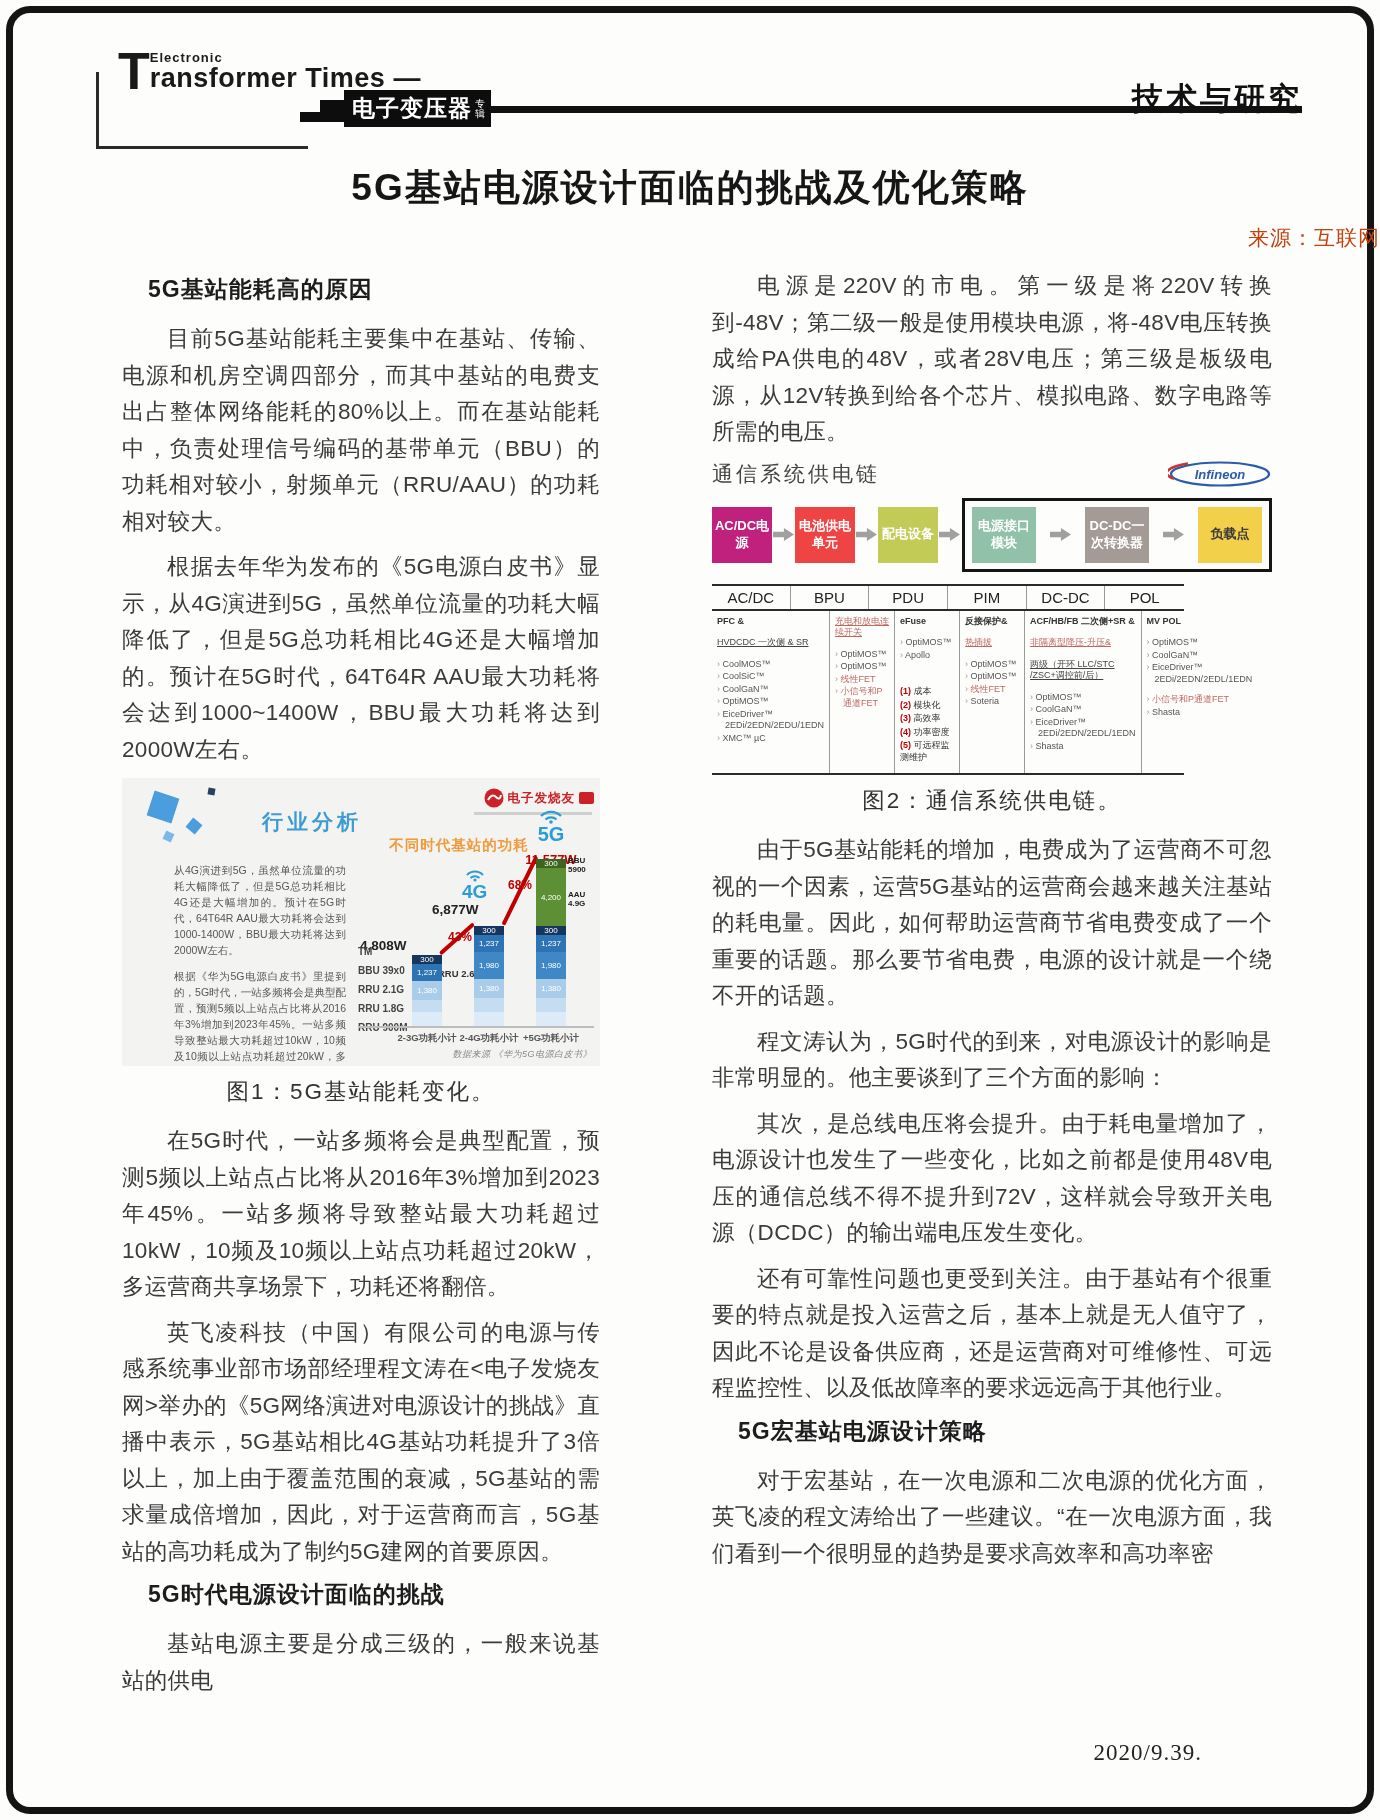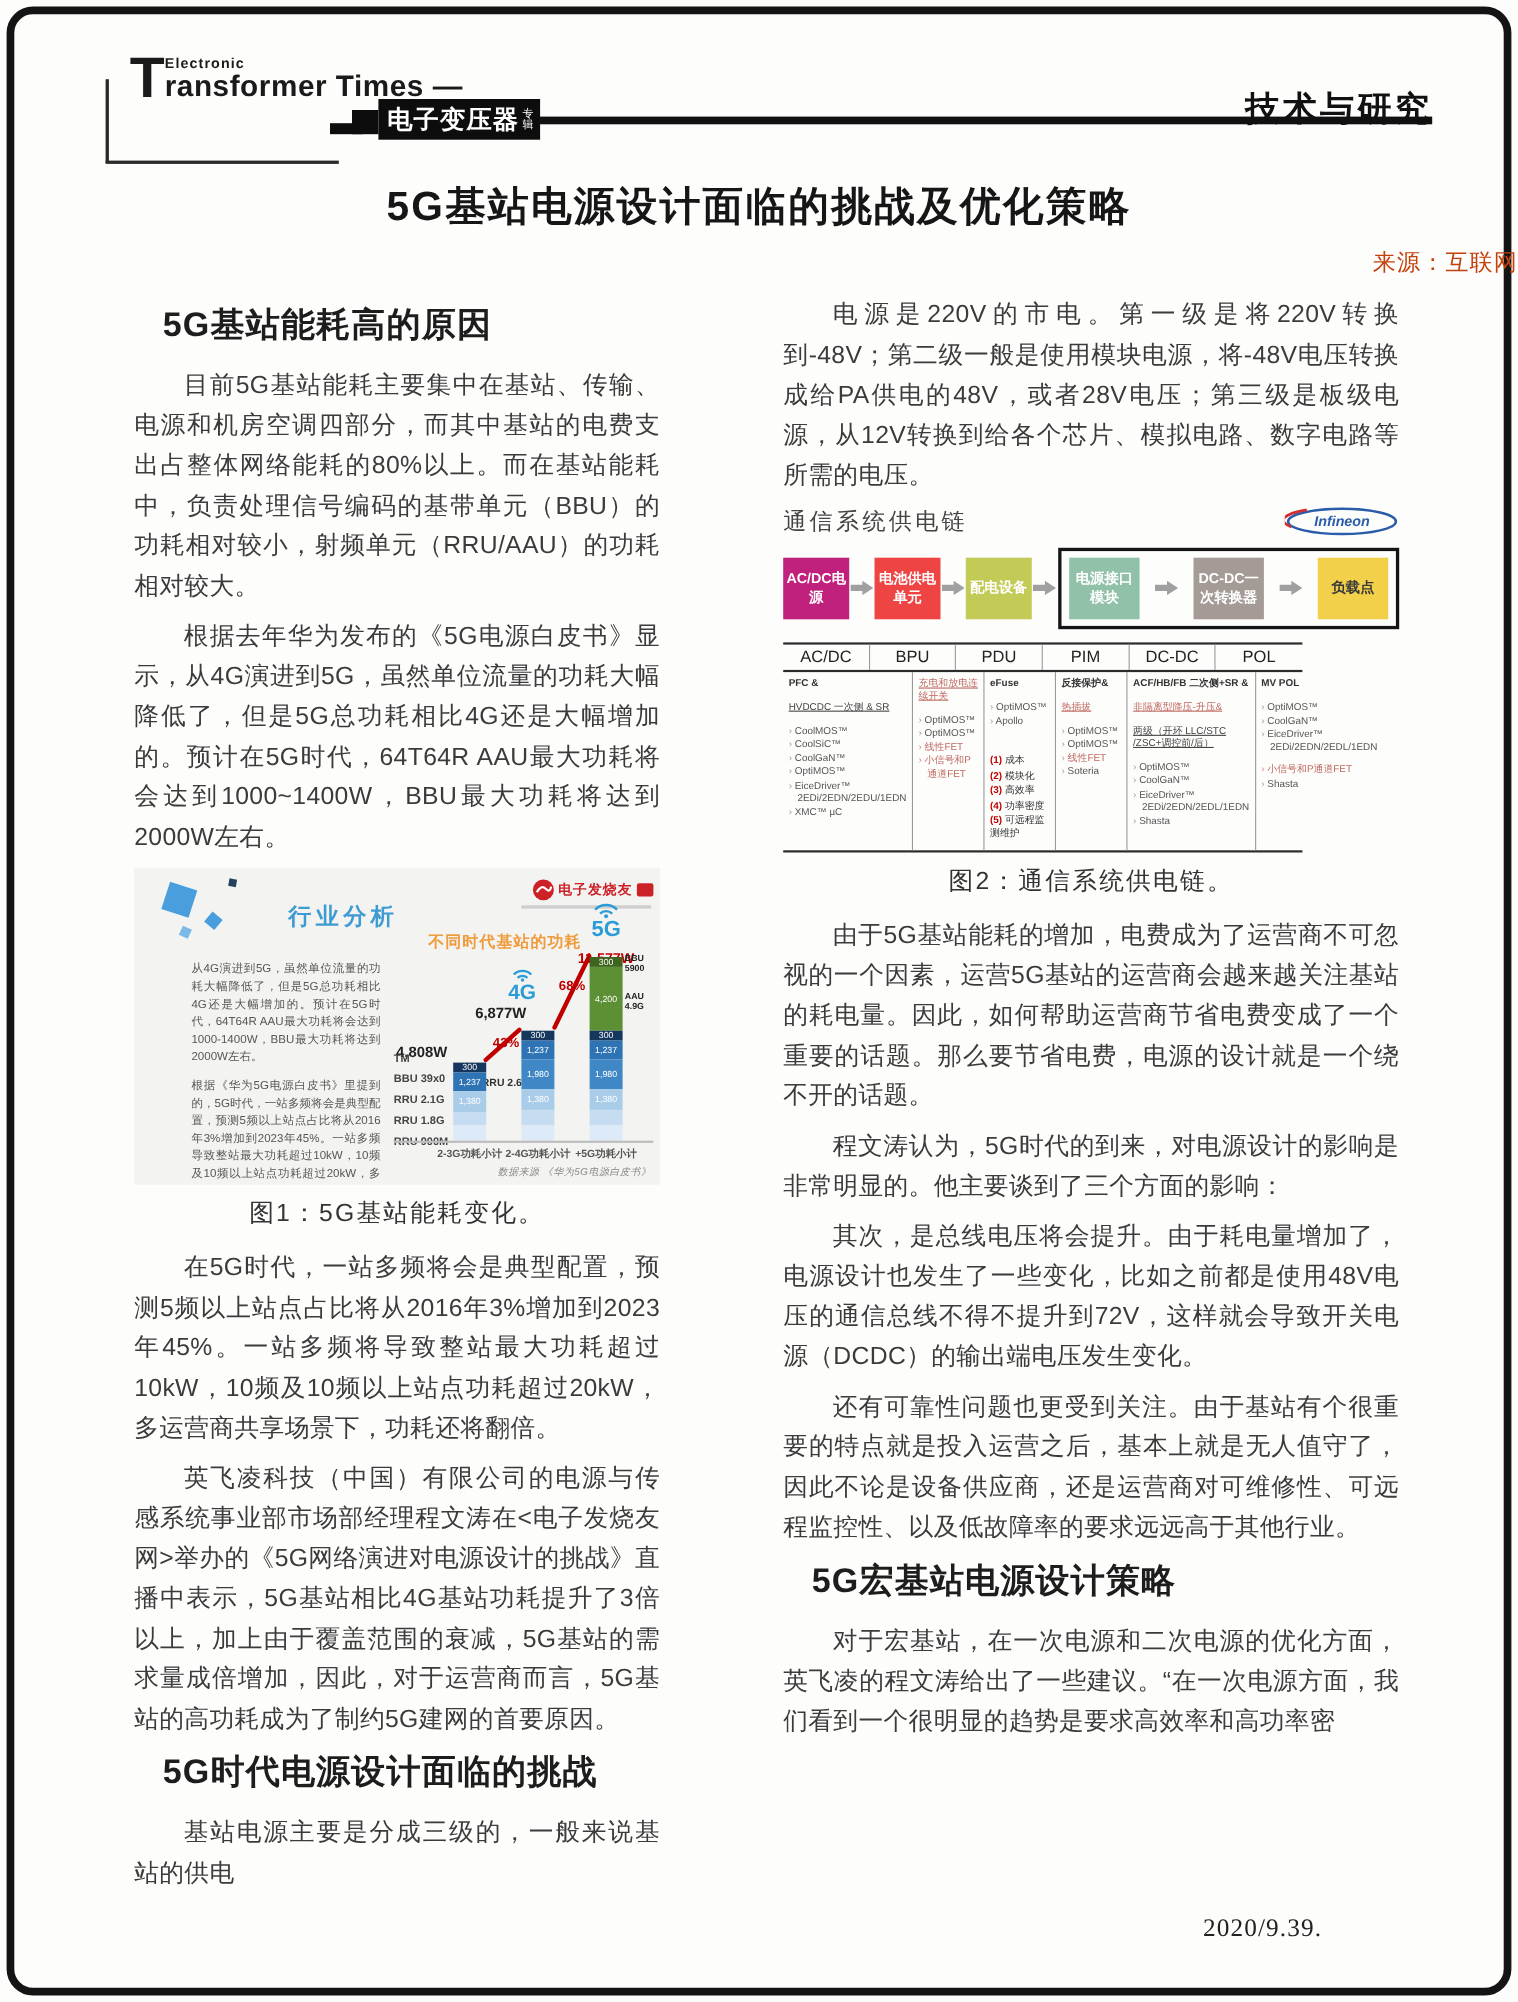--- a/index.html
+++ b/index.html
@@ -23,21 +23,21 @@
   .section-tag{position:absolute;right:78px;top:78px;font-size:31px;font-weight:bold;letter-spacing:3px;color:#111;}
 
   .title{position:absolute;left:0;top:163px;width:100%;text-align:center;font-size:37px;font-weight:bold;letter-spacing:2px;color:#161616;}
   .source-line{position:absolute;left:0;top:224px;width:100%;text-align:right;font-size:21px;letter-spacing:1px;color:#c2410c;font-family:Liberation Mono, monospace;}
 
   
   .columns{position:absolute;left:122px;top:268px;right:108px;display:flex;gap:112px;}
   .col-left{width:478px;flex:none;}
   .col-right{flex:1;min-width:0;}
   .col p{margin:0 0 9px;font-size:22.5px;line-height:36.5px;text-align:justify;text-indent:2em;letter-spacing:.3px;color:#3b3b3b;}
-  .col-head{font-size:31px;font-weight:bold;color:#1d1d1d;padding-left:26px;margin:6px 0 16px;letter-spacing:1px;}
+  .col-head{font-size:23px;font-weight:bold;color:#1d1d1d;padding-left:26px;margin:6px 0 16px;letter-spacing:1px;}
   .caption{text-align:center;font-size:22.5px;letter-spacing:2px;color:#333;margin:10px 0 16px;}
 
   
   .fig1{position:relative;width:478px;height:288px;background:#f3f3f1;margin:10px 0 6px;overflow:hidden;}
   .sq{position:absolute;background:#4a9ede;}
   .sq1{left:28px;top:16px;width:26px;height:26px;transform:rotate(18deg);}
   .sq2{left:66px;top:42px;width:12px;height:12px;transform:rotate(40deg);}
   .sq3{left:86px;top:10px;width:7px;height:7px;background:#26425f;transform:rotate(10deg);}
   .sq4{left:42px;top:54px;width:9px;height:9px;background:#7db9e8;transform:rotate(25deg);}
   .analysis{position:absolute;left:140px;top:30px;font-size:21px;color:#3f9bd3;letter-spacing:4px;font-weight:bold;}

